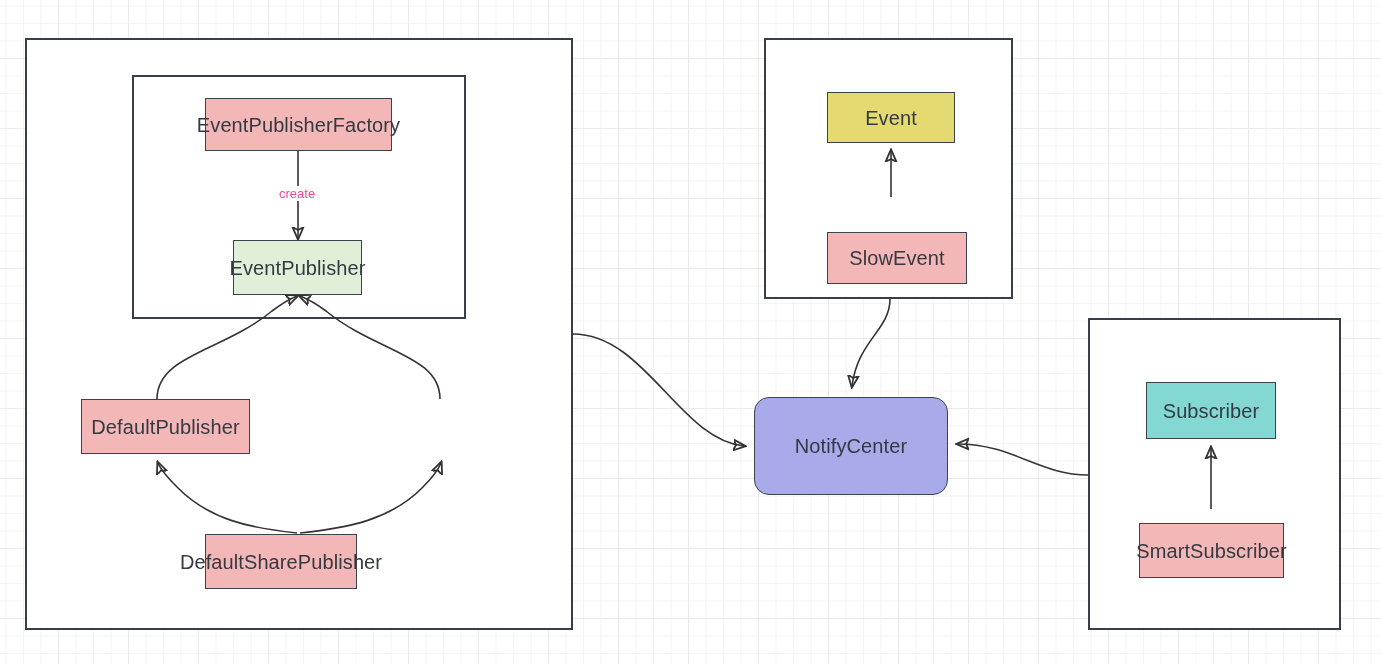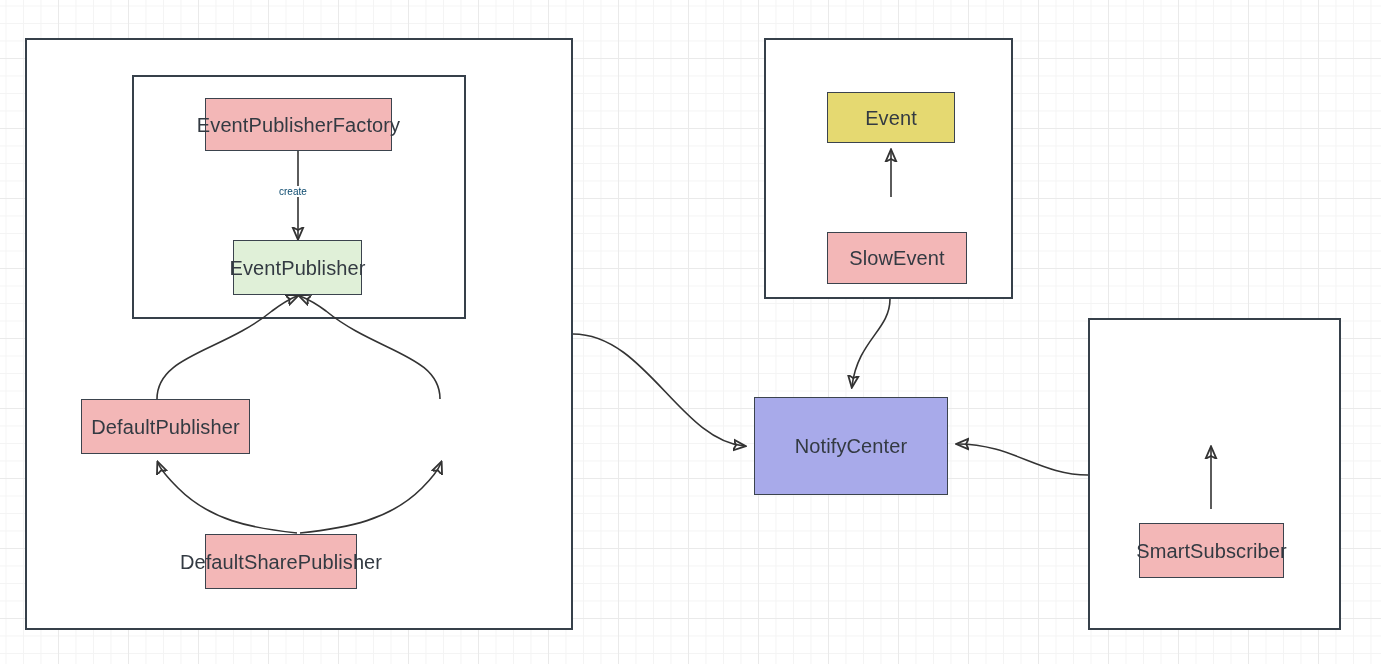--- a/index.html
+++ b/index.html
@@ -58,22 +58,22 @@
     pointer-events: none;
   }
   svg.edges path, svg.edges line {
     fill: none;
     stroke: #333333;
     stroke-width: 1.6;
   }
   .edge-label {
     position: absolute;
     background: #ffffff;
-    font-size: 10px;
-    color: #0c4a6e;
+    font-size: 13px;
+    color: #ec4899;
     padding: 0 4px;
     white-space: nowrap;
   }
 </style>
 </head>
 <body>
 
 <div id="canvas">
 
   <div class="container-box" style="left:25px; top:38px; width:548px; height:592px;"></div>
@@ -129,22 +129,25 @@
   </div>
 
   <div class="node yellow" style="left:827px; top:92px; width:128px; height:51px;">
     <span>Event</span>
   </div>
 
   <div class="node pink" style="left:827px; top:197px; width:140px; height:52px;margin-top:35px;">
     <span>SlowEvent</span>
   </div>
 
-  <div class="node purple" style="left:754px; top:397px; width:194px; height:98px;">
+  <div class="node purple" style="left:754px; top:397px; width:194px; height:98px;border-radius:15px;">
     <span>NotifyCenter</span>
   </div>
 
+  <div class="node teal" style="left:1146px; top:382px; width:130px; height:57px;">
+    <span>Subscriber</span>
+  </div>
 
   <div class="node pink" style="left:1139px; top:523px; width:145px; height:55px;">
     <span>SmartSubscriber</span>
   </div>
 
 </div>
 
 </body></html>

